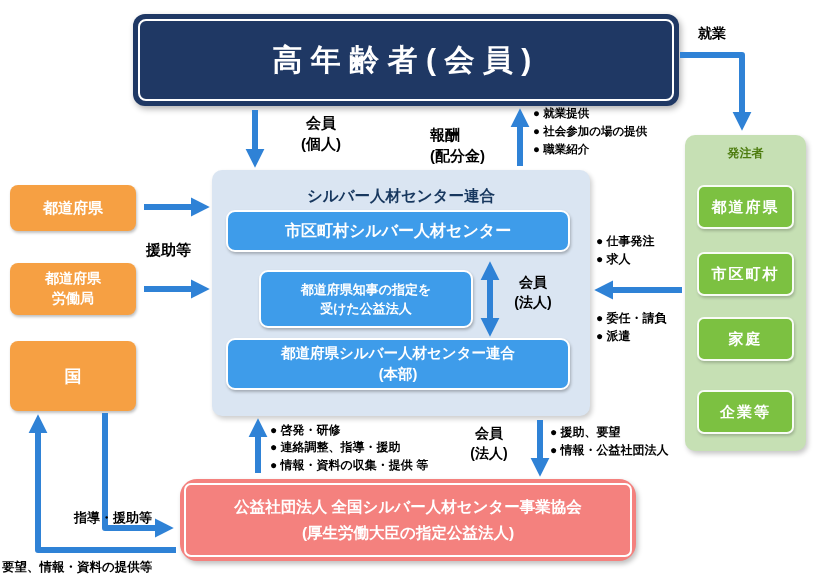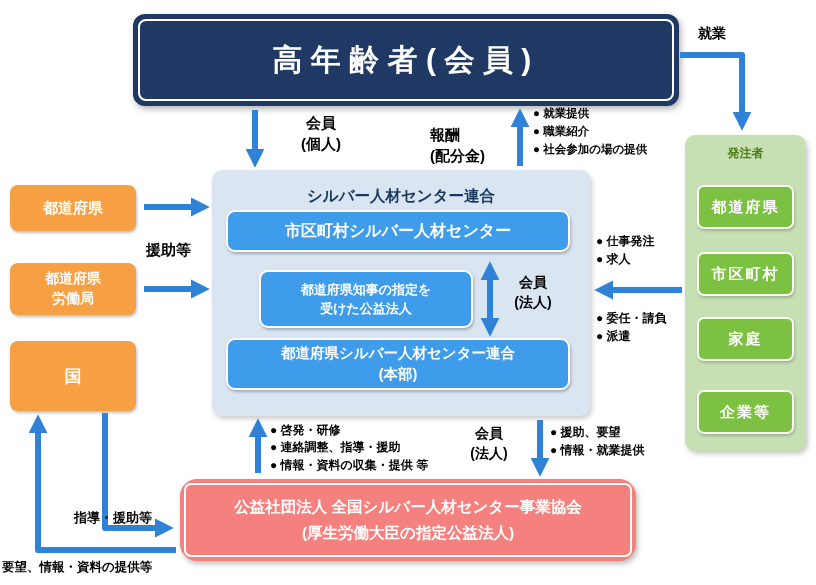--- a/index.html
+++ b/index.html
@@ -122,22 +122,22 @@
     <div>(個人)</div>
   </div>
 
   <div class="lbl lbl-reward">
     <div>報酬</div>
     <div>(配分金)</div>
   </div>
 
   <div class="lbl lbl-emp-bullets">
     <div>● 就業提供</div>
+    <div>● 社会参加の場の提供</div>
     <div>● 職業紹介</div>
-    <div>● 社会参加の場の提供</div>
   </div>
 
   <div class="lbl lbl-support">援助等</div>
 
   <div class="lbl lbl-order-bullets">
     <div>● 仕事発注</div>
     <div>● 求人</div>
   </div>
 
   <div class="lbl lbl-member-corp-inner">
@@ -156,21 +156,21 @@
     <div>● 情報・資料の収集・提供 等</div>
   </div>
 
   <div class="lbl lbl-member-corp-bottom">
     <div>会員</div>
     <div>(法人)</div>
   </div>
 
   <div class="lbl lbl-assist-bullets">
     <div>● 援助、要望</div>
-    <div>● 情報・就業提供</div>
+    <div>● 情報・公益社団法人</div>
   </div>
 
   <div class="lbl lbl-guidance">指導・援助等</div>
   <div class="lbl lbl-request">要望、情報・資料の提供等</div>
 
   <svg class="arrows" width="816" height="585" viewBox="0 0 816 585">
     <defs>
       <marker id="ah" viewBox="0 0 10 10" refX="7" refY="5" markerWidth="3.2" markerHeight="3.2" orient="auto-start-reverse" markerUnits="strokeWidth">
         <path class="arrowhead" d="M0,0 L10,5 L0,10 Z"></path>
       </marker>

